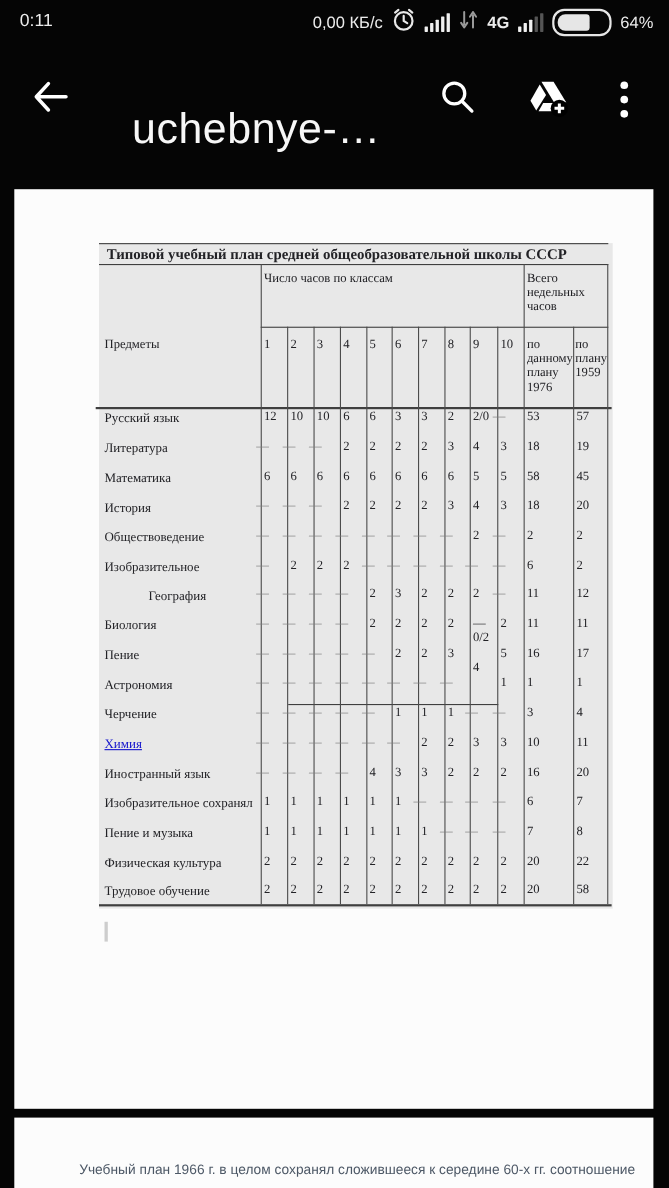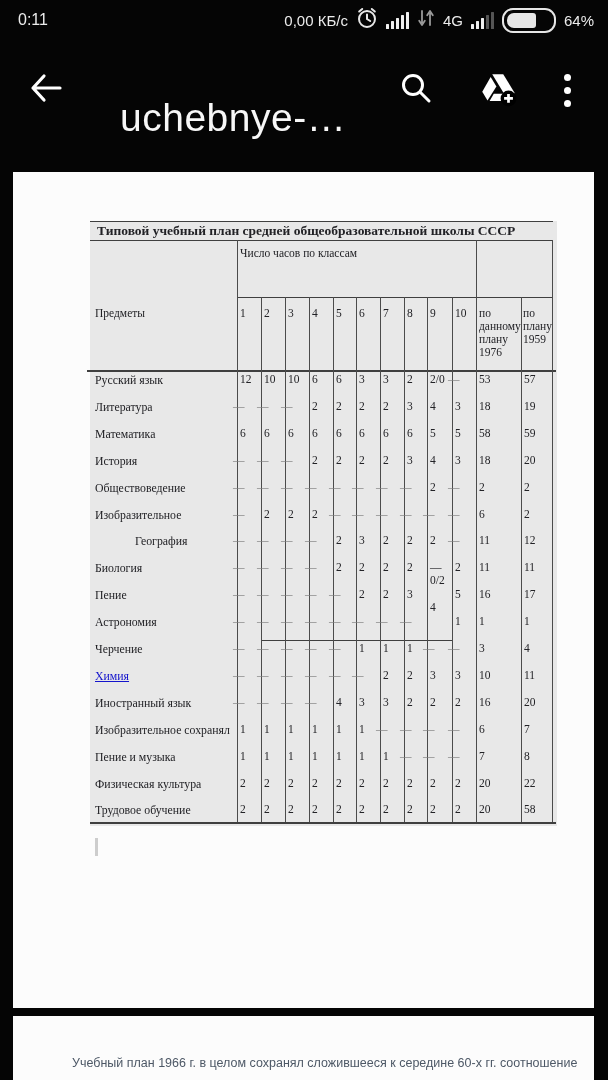--- a/index.html
+++ b/index.html
@@ -4,21 +4,21 @@
 <style>
   html,body{margin:0;padding:0;background:#000;}
   .screen{position:relative;width:608px;height:1080px;background:#050505;overflow:hidden;
           font-family:"Liberation Sans",sans-serif;}
   
   .status-bar{position:absolute;left:0;top:0;width:608px;height:40px;display:flex;
               align-items:center;justify-content:space-between;color:#ececec;}
   .sb-time{margin-left:18px;font-size:16px;font-weight:500;}
   .sb-right{display:flex;align-items:center;gap:8px;margin-right:14px;}
   .sb-text{font-size:15px;}
-  .sb-bold{font-weight:400;}
+  .sb-bold{font-weight:700;}
   .bars{display:flex;align-items:flex-end;gap:2px;height:17px;}
   .bars i{display:block;width:3px;background:#f0f0f0;border-radius:0.5px;}
   .bars i.dim{background:#555;}
   .battery{position:relative;width:50px;height:21px;border:2px solid #e6e6e6;border-radius:11px;}
   .battery-fill{position:absolute;left:3px;top:3px;bottom:3px;width:58%;background:#e6e6e6;
                 border-radius:7px 3px 3px 7px;}
   
   .app-bar{position:absolute;left:0;top:40px;width:608px;height:132px;color:#fff;}
   .ab-title{position:absolute;left:120px;top:56px;font-size:39px;color:#f7f7f7;letter-spacing:0.5px;}
   .icon-btn{position:absolute;}
@@ -133,20 +133,21 @@
         <div class="vline" style="left: 266px; top: 76px; height: 525px;"></div>
         <div class="vline" style="left: 290px; top: 76px; height: 525px;"></div>
         <div class="vline" style="left: 314px; top: 76px; height: 525px;"></div>
         <div class="vline" style="left: 337px; top: 76px; height: 525px;"></div>
         <div class="vline" style="left: 362px; top: 76px; height: 525px;"></div>
         <div class="vline" style="left: 386px; top: 19px; height: 582px;"></div>
         <div class="vline" style="left: 431px; top: 76px; height: 525px;"></div>
         <div class="vline" style="left: 462px; top: 19px; height: 582px;"></div>
         <div class="tbl-title">Типовой учебный план средней общеобразовательной школы СССР</div>
         <div class="hcell" style="left: 150px; top: 26px; white-space: nowrap;">Число часов по классам</div>
+        <div class="hcell" style="left: 389px; top: 26px; width: 70px;">Всего недельных часов</div>
         <div class="hcell" style="left: 5px; top: 86px;">Предметы</div>
         <div class="hcell" style="left: 150px; top: 86px;">1</div>
         <div class="hcell" style="left: 174px; top: 86px;">2</div>
         <div class="hcell" style="left: 198px; top: 86px;">3</div>
         <div class="hcell" style="left: 222px; top: 86px;">4</div>
         <div class="hcell" style="left: 246px; top: 86px;">5</div>
         <div class="hcell" style="left: 269px; top: 86px;">6</div>
         <div class="hcell" style="left: 293px; top: 86px;">7</div>
         <div class="hcell" style="left: 317px; top: 86px;">8</div>
         <div class="hcell" style="left: 340px; top: 86px;">9</div>
@@ -184,21 +185,21 @@
         <div class="dcell" style="left: 174px; top: 205.8px;">6</div>
         <div class="dcell" style="left: 198px; top: 205.8px;">6</div>
         <div class="dcell" style="left: 222px; top: 205.8px;">6</div>
         <div class="dcell" style="left: 246px; top: 205.8px;">6</div>
         <div class="dcell" style="left: 269px; top: 205.8px;">6</div>
         <div class="dcell" style="left: 293px; top: 205.8px;">6</div>
         <div class="dcell" style="left: 317px; top: 205.8px;">6</div>
         <div class="dcell" style="left: 340px; top: 205.8px;">5</div>
         <div class="dcell" style="left: 365px; top: 205.8px;">5</div>
         <div class="dcell" style="left: 389px; top: 205.8px;">58</div>
-        <div class="dcell" style="left: 434px; top: 205.8px;">59</div>
+        <div class="dcell" style="left: 434px; top: 205.8px;">45</div>
         <div class="rlabel" style="top: 232.7px;">История</div>
         <div class="dcell dash" style="left: 143px; top: 232.7px;">—</div>
         <div class="dcell dash" style="left: 167px; top: 232.7px;">—</div>
         <div class="dcell dash" style="left: 191px; top: 232.7px;">—</div>
         <div class="dcell" style="left: 222px; top: 232.7px;">2</div>
         <div class="dcell" style="left: 246px; top: 232.7px;">2</div>
         <div class="dcell" style="left: 269px; top: 232.7px;">2</div>
         <div class="dcell" style="left: 293px; top: 232.7px;">2</div>
         <div class="dcell" style="left: 317px; top: 232.7px;">3</div>
         <div class="dcell" style="left: 340px; top: 232.7px;">4</div>

